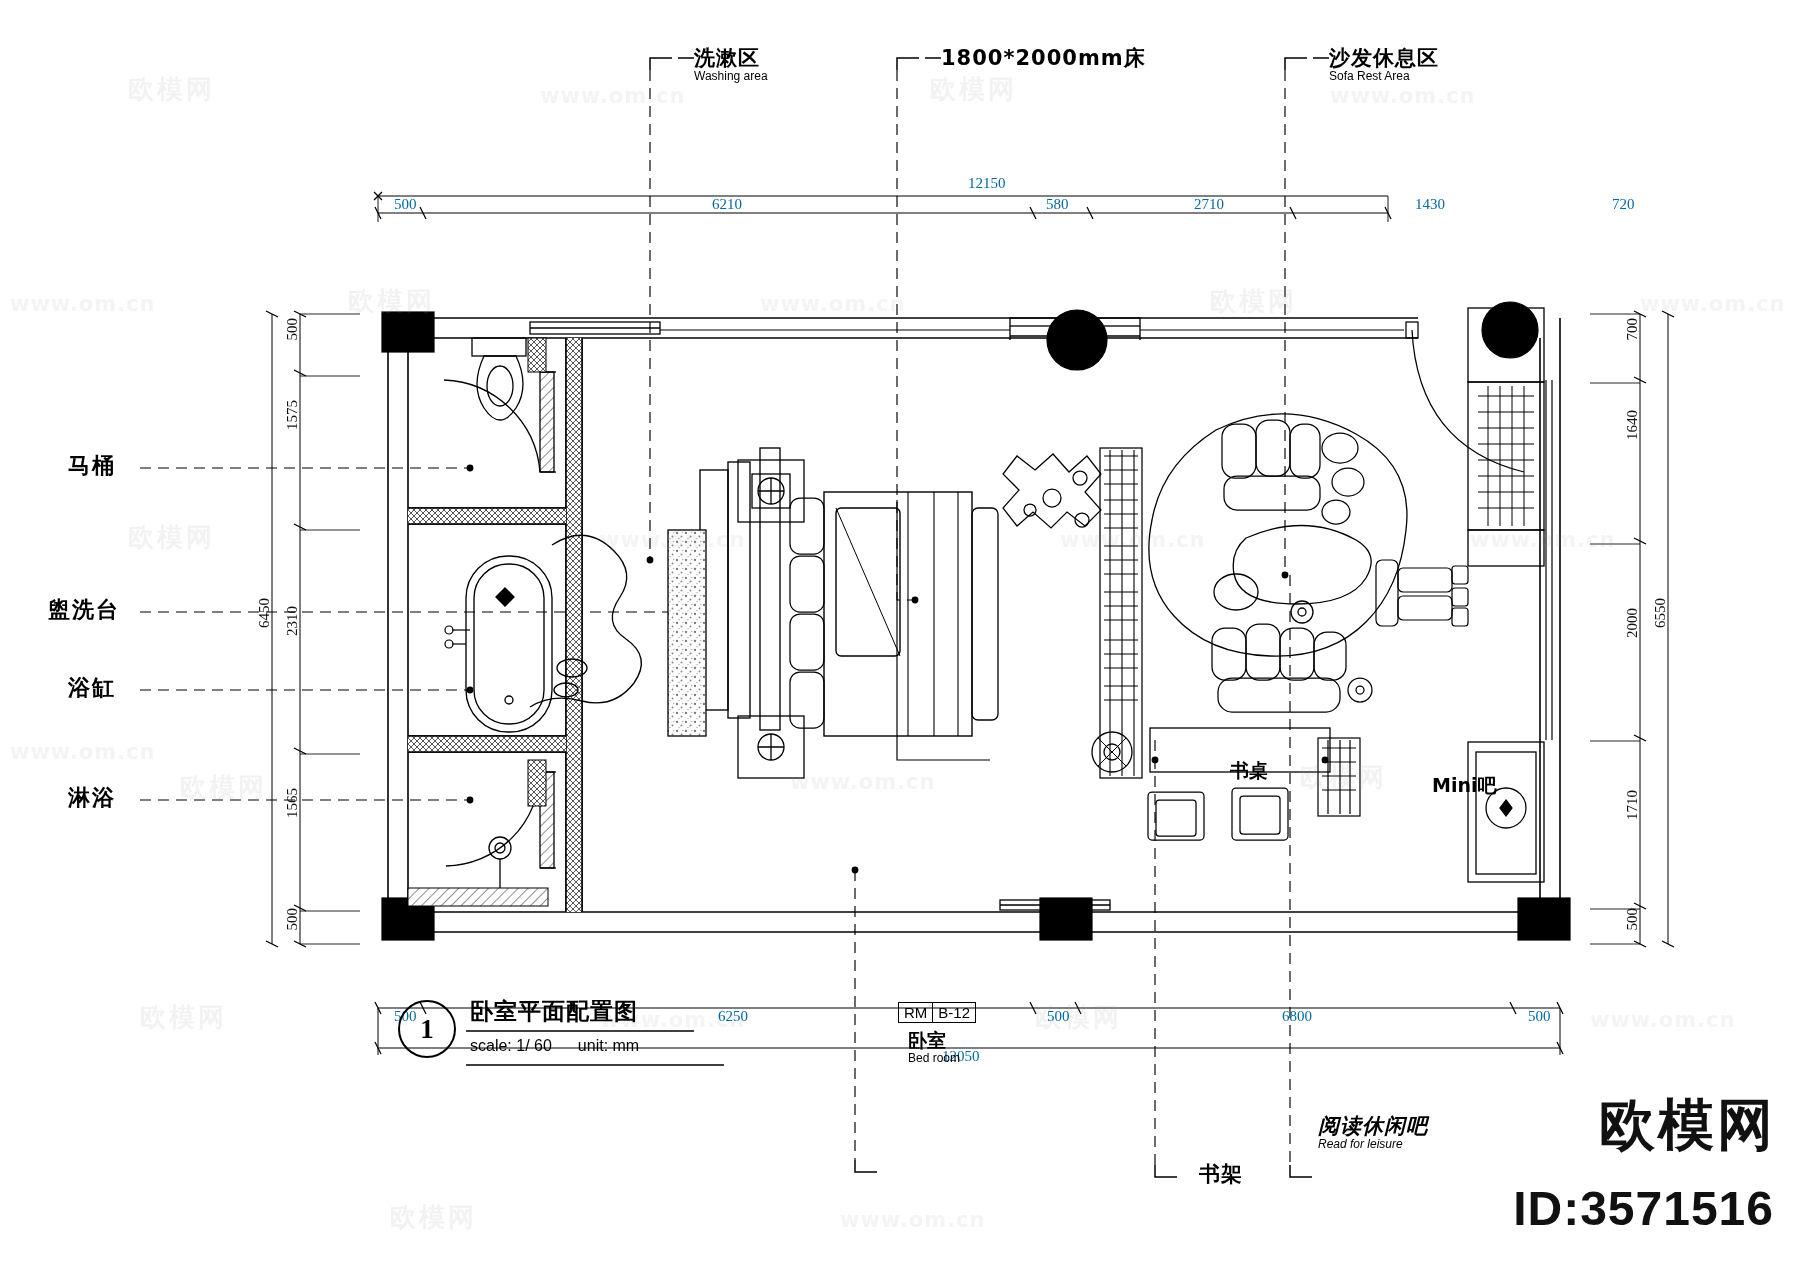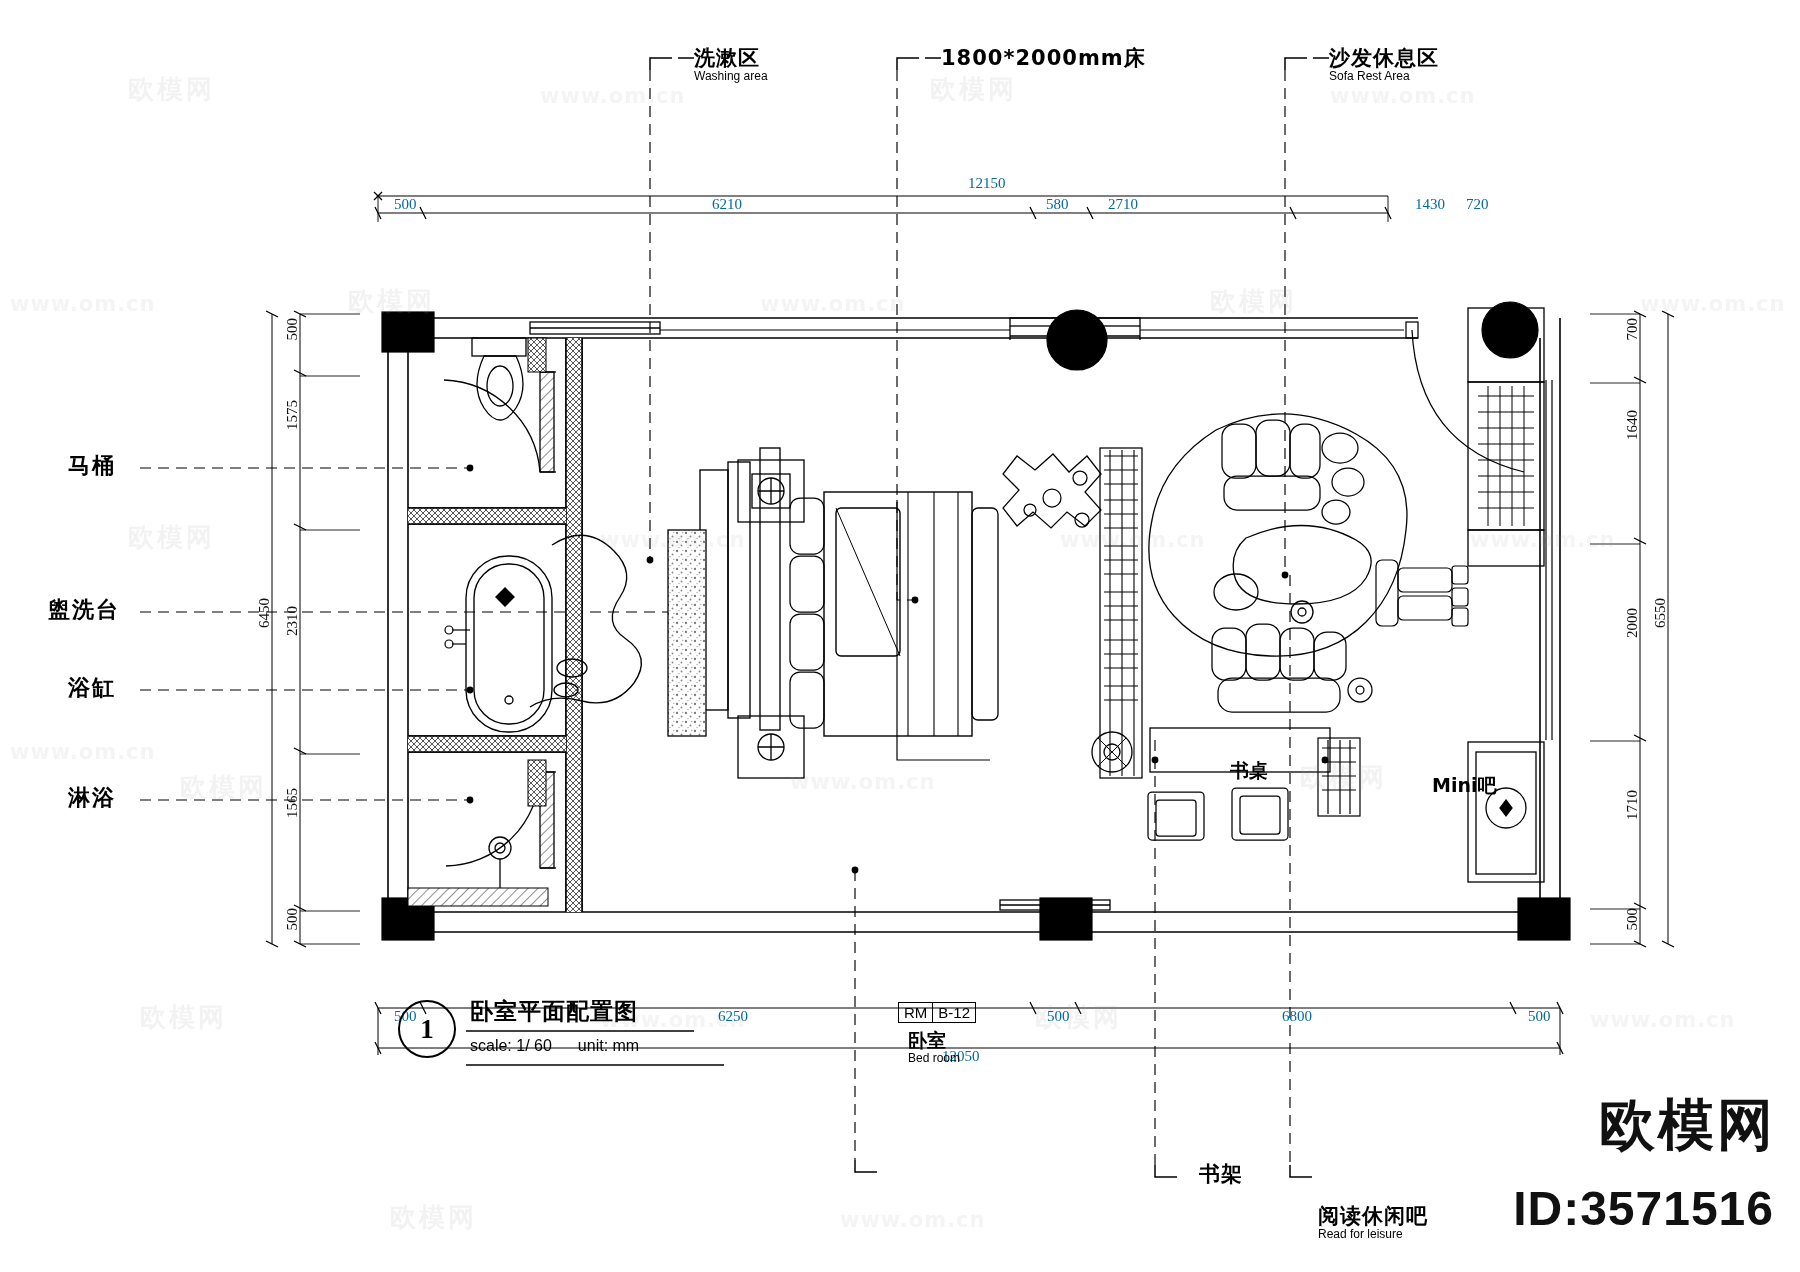--- a/index.html
+++ b/index.html
@@ -538,32 +538,32 @@
   <div class="lbl side-cn" style="left:48px;top:597px;">盥洗台</div>
   <div class="lbl side-cn" style="left:68px;top:675px;">浴缸</div>
   <div class="lbl side-cn" style="left:68px;top:785px;">淋浴</div>
 
   <div class="lbl inroom" style="left:1230px;top:760px;">书桌</div>
   <div class="lbl inroom" style="left:1432px;top:775px;">Mini吧</div>
 
   <div class="lbl" style="left:1183px;top:1162px;margin-left:16px;">
     <div class="cn cn20">书架</div>
   </div>
-  <div class="lbl" style="left:1318px;top:1204px;">
+  <div class="lbl" style="left:1318px;top:1114px;font-style:italic;">
     <div class="cn cn20">阅读休闲吧</div>
     <div class="en14">Read for leisure</div>
   </div>
 
   <div class="lbl dim" style="left:968px;top:175px;">12150</div>
   <div class="lbl dim" style="left:394px;top:196px;">500</div>
   <div class="lbl dim" style="left:712px;top:196px;">6210</div>
   <div class="lbl dim" style="left:1046px;top:196px;">580</div>
-  <div class="lbl dim" style="left:1108px;top:196px;">2710</div>
+  <div class="lbl dim" style="left:1194px;top:196px;">2710</div>
   <div class="lbl dim" style="left:1415px;top:196px;">1430</div>
-  <div class="lbl dim" style="left:1466px;top:196px;">720</div>
+  <div class="lbl dim" style="left:1612px;top:196px;">720</div>
 
   <div class="lbl dim" style="left:394px;top:1008px;">500</div>
   <div class="lbl dim" style="left:718px;top:1008px;">6250</div>
   <div class="lbl dim" style="left:1047px;top:1008px;">500</div>
   <div class="lbl dim" style="left:1282px;top:1008px;">6800</div>
   <div class="lbl dim" style="left:1528px;top:1008px;">500</div>
   <div class="lbl dim" style="left:942px;top:1048px;">12050</div>
 
   <div class="lbl dimv rot" style="left:284px;top:318px;">500</div>
   <div class="lbl dimv rot" style="left:284px;top:400px;">1575</div>

